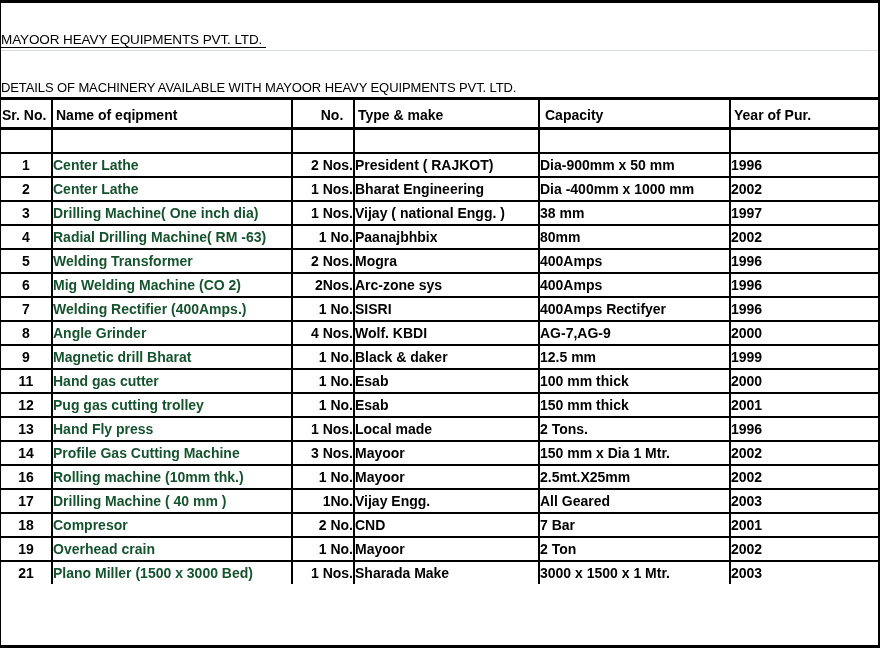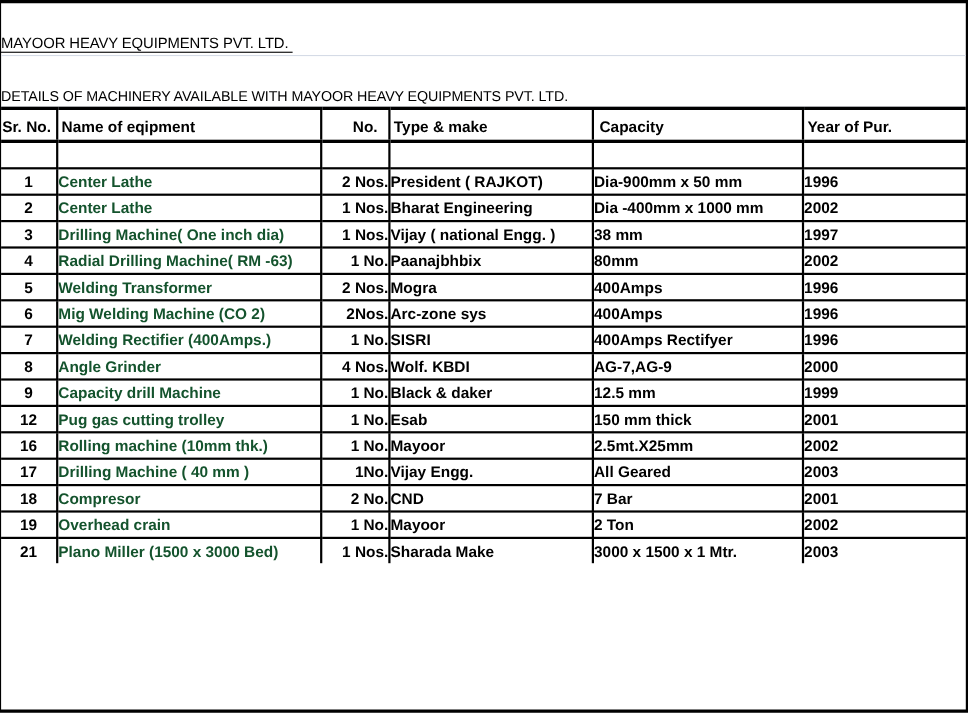--- a/index.html
+++ b/index.html
@@ -260,33 +260,57 @@
         <tr class="data-row">
           <td class="sr">8</td>
           <td class="name pre"> Angle Grinder</td>
           <td class="no pre">4 Nos.</td>
           <td class="type pre">Wolf. KBDI</td>
           <td class="cap pre">   AG-7,AG-9</td>
           <td class="year">2000</td>
         </tr>
         <tr class="data-row">
           <td class="sr">9</td>
-          <td class="name pre"> Capacity drill Machine</td>
+          <td class="name pre"> Magnetic drill Bharat</td>
           <td class="no pre">1 No. </td>
           <td class="type pre">Black &amp; daker</td>
           <td class="cap pre">   12.5 mm</td>
           <td class="year">1999</td>
         </tr>
         <tr class="data-row">
+          <td class="sr">11</td>
+          <td class="name pre"> Hand gas cutter</td>
+          <td class="no pre">1 No. </td>
+          <td class="type pre">Esab</td>
+          <td class="cap pre">   100 mm thick</td>
+          <td class="year">2000</td>
+        </tr>
+        <tr class="data-row">
           <td class="sr">12</td>
           <td class="name pre"> Pug gas cutting trolley</td>
           <td class="no pre">1 No. </td>
           <td class="type pre">Esab</td>
           <td class="cap pre">   150 mm thick</td>
           <td class="year">2001</td>
+        </tr>
+        <tr class="data-row">
+          <td class="sr">13</td>
+          <td class="name pre"> Hand Fly press</td>
+          <td class="no pre">1 Nos.</td>
+          <td class="type pre">Local made</td>
+          <td class="cap pre">   2  Tons.</td>
+          <td class="year">1996</td>
+        </tr>
+        <tr class="data-row">
+          <td class="sr">14</td>
+          <td class="name pre"> Profile Gas Cutting Machine</td>
+          <td class="no pre">3 Nos.</td>
+          <td class="type pre">Mayoor</td>
+          <td class="cap pre">  150 mm  x Dia  1 Mtr.</td>
+          <td class="year">2002</td>
         </tr>
         <tr class="data-row">
           <td class="sr">16</td>
           <td class="name pre"> Rolling machine (10mm thk.)</td>
           <td class="no pre">1 No. </td>
           <td class="type pre">Mayoor</td>
           <td class="cap pre">   2.5mt.X25mm</td>
           <td class="year">2002</td>
         </tr>
         <tr class="data-row">

